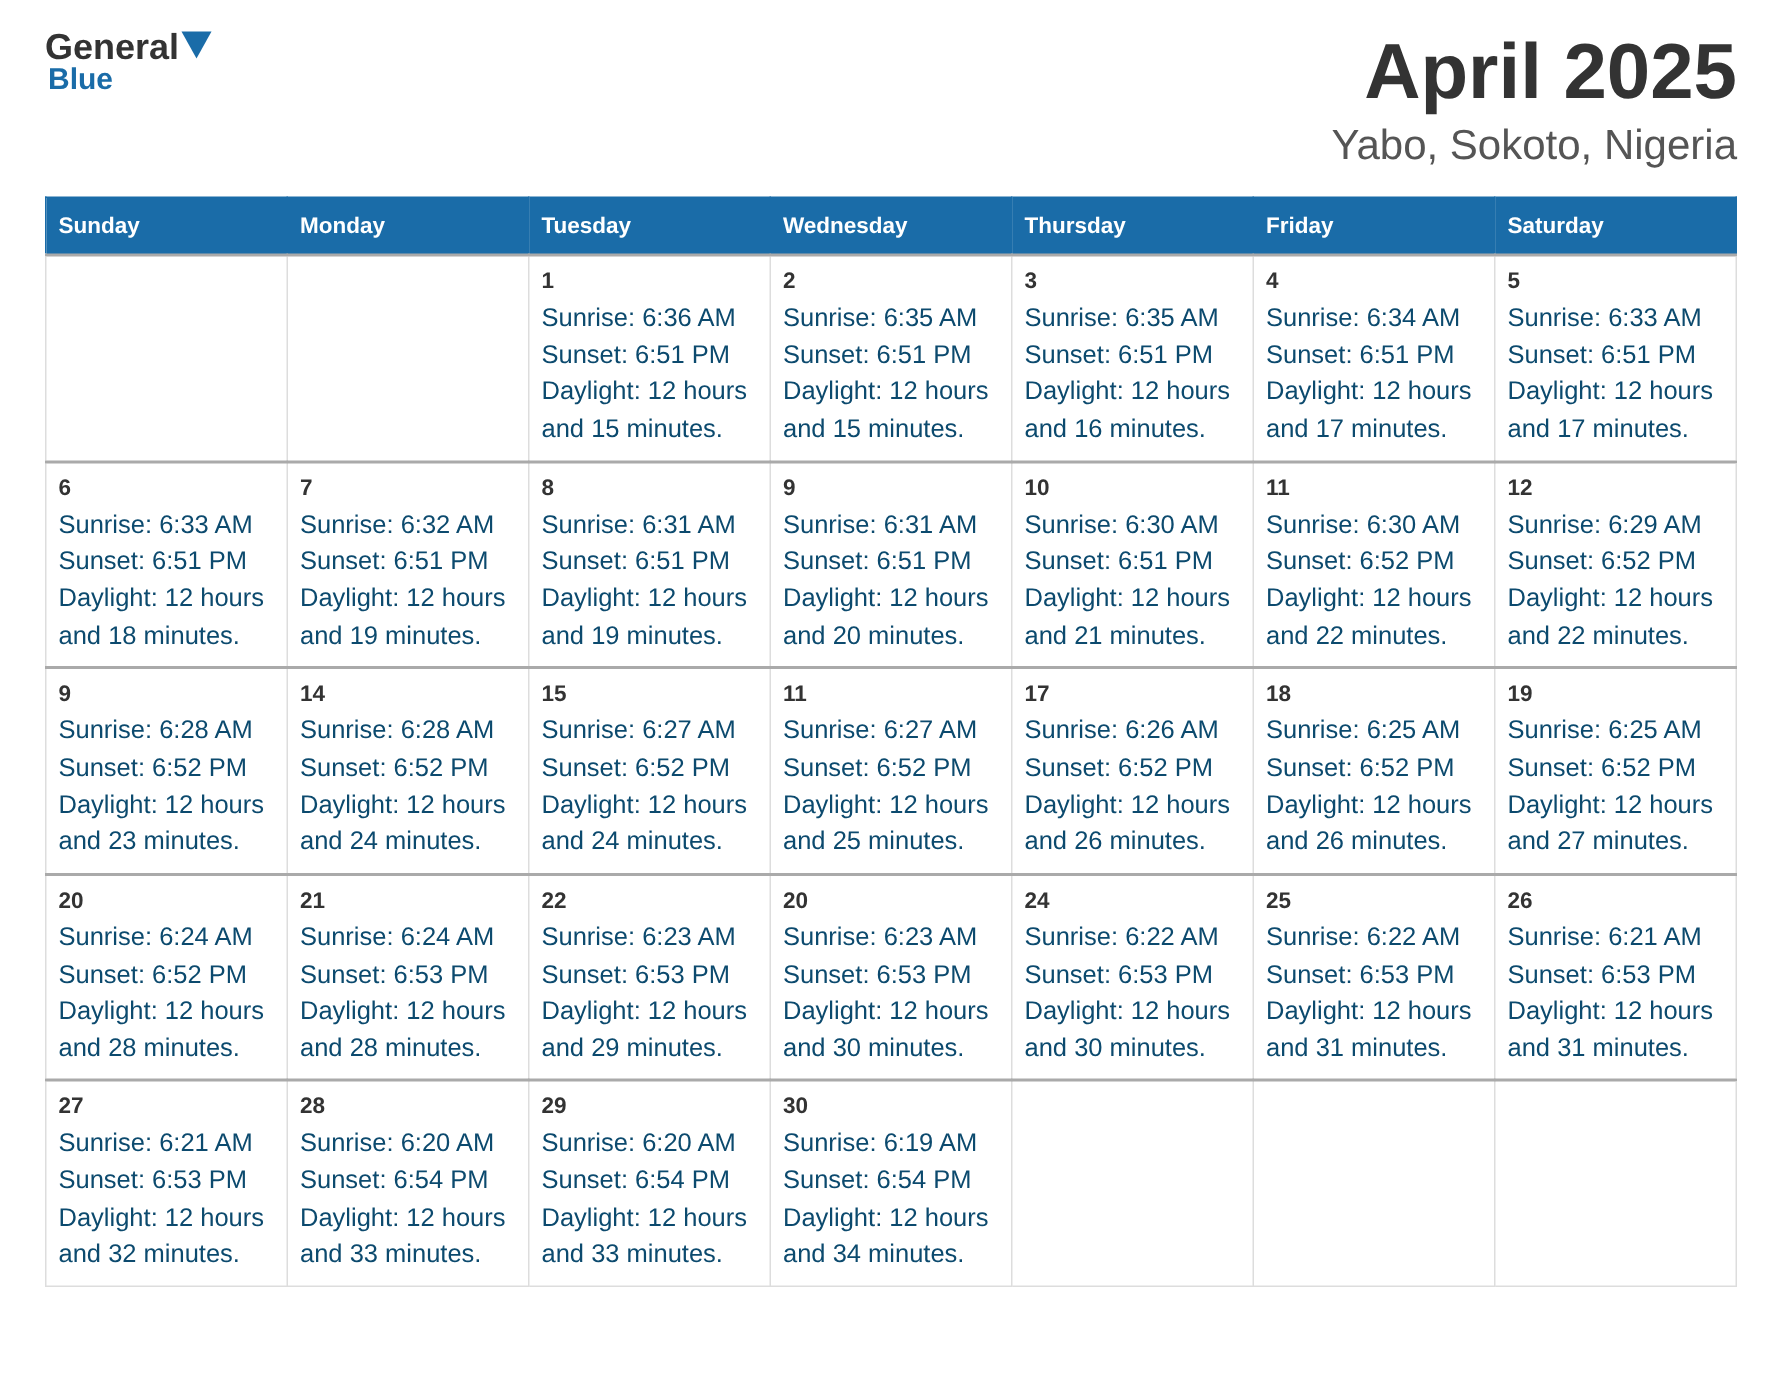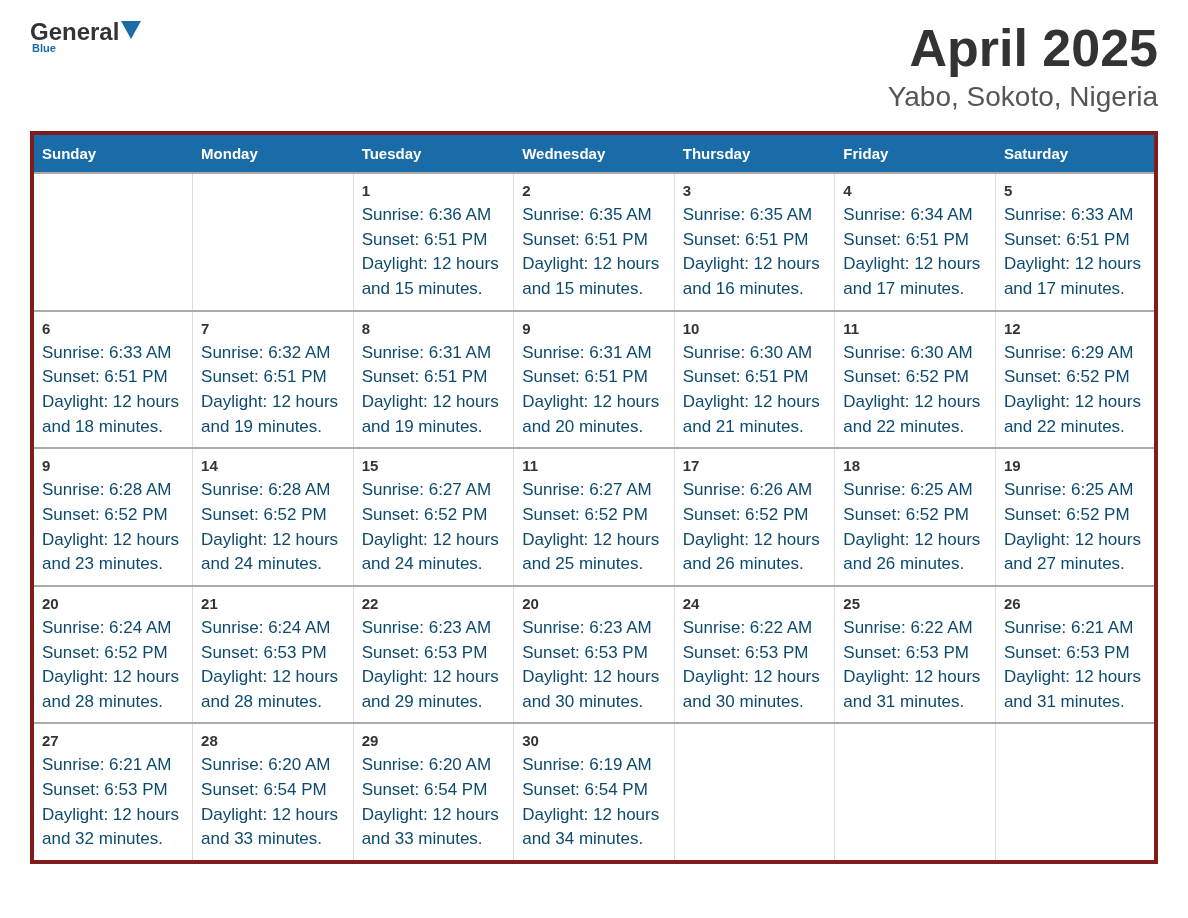--- a/index.html
+++ b/index.html
@@ -36,21 +36,21 @@
     .logo-triangle {
       width: 0;
       height: 0;
       border-left: 10px solid transparent;
       border-right: 10px solid transparent;
       border-top: 18px solid #1a6ca8;
       margin-left: 2px;
       margin-bottom: 4px;
     }
     .logo-underline {
-      font-size: 11px;
+      font-size: 20px;
       color: #1a6ca8;
       font-weight: bold;
       margin-top: -2px;
       margin-left: 2px;
     }
 
     .title-area {
       text-align: right;
     }
     .title-main {
@@ -62,21 +62,21 @@
     .title-sub {
       font-size: 28px;
       color: #555;
       margin-top: 4px;
     }
 
     
     .calendar {
       width: 100%;
       border-collapse: collapse;
-      border: 4px solid #7f1d1d;
+      border: 1px solid #7f1d1d;
     }
 
     .calendar thead tr {
       background-color: #1a6ca8;
     }
     .calendar thead th {
       color: #fff;
       font-size: 15px;
       font-weight: bold;
       padding: 10px 8px;

